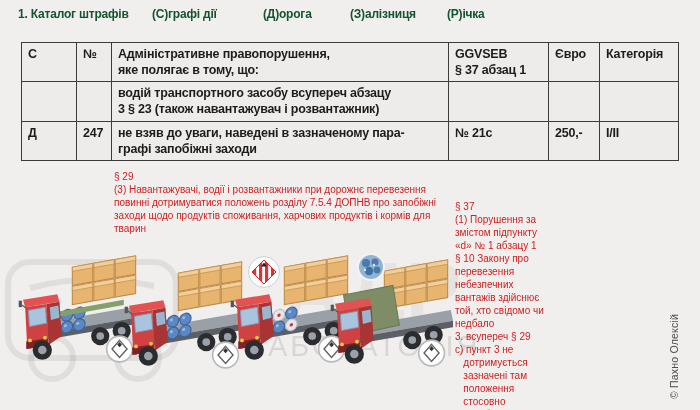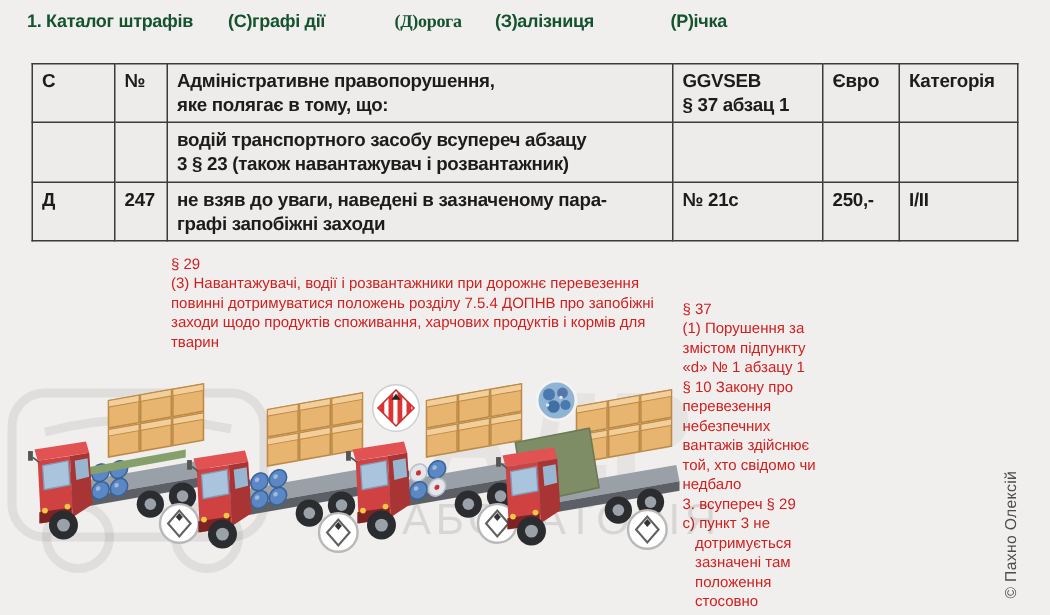--- a/index.html
+++ b/index.html
@@ -11,21 +11,21 @@
   }
   #stage{position:absolute;inset:0;width:700px;height:410px;}
 
   
   .title-part{
     position:absolute;top:7px;
     font-size:12px;font-weight:bold;color:#14532d;letter-spacing:-0.2px;
     white-space:nowrap;
     text-align:right;
   }
-  .tp0{left:18px;} .tp1{left:152px;} .tp2{left:263px;font-family:Liberation Serif, serif;} .tp3{left:330px;} .tp4{left:419px;margin-left:28px;}
+  .tp0{left:18px;} .tp1{left:152px;} .tp2{left:263px;} .tp3{left:350px;} .tp4{left:419px;margin-left:28px;}
 
   
   table.fines{
     position:absolute;left:21px;top:42px;
     width:657px;border-collapse:collapse;table-layout:fixed;
     background:#edecea;
   }
   table.fines th, table.fines td{
     border:1.6px solid #3b3b3b;
     font-size:12.5px;font-weight:bold;color:#1c1c1c;letter-spacing:-0.2px;

